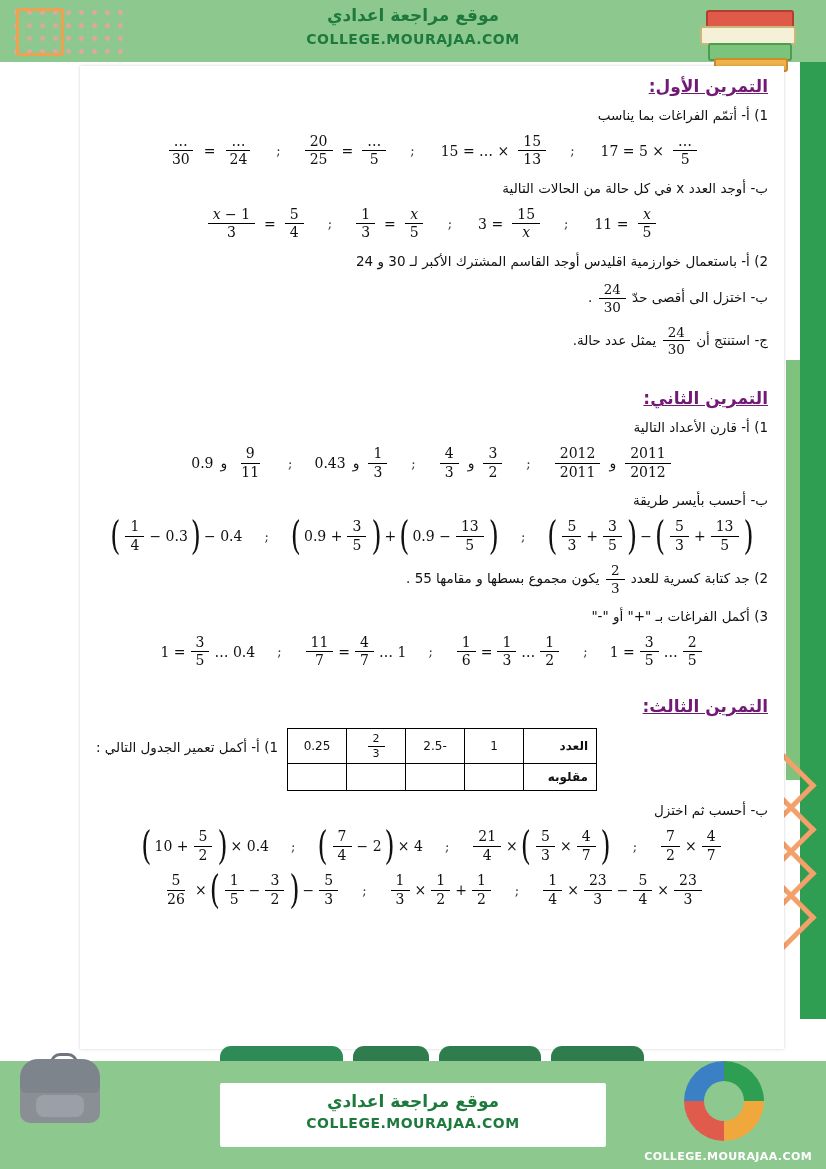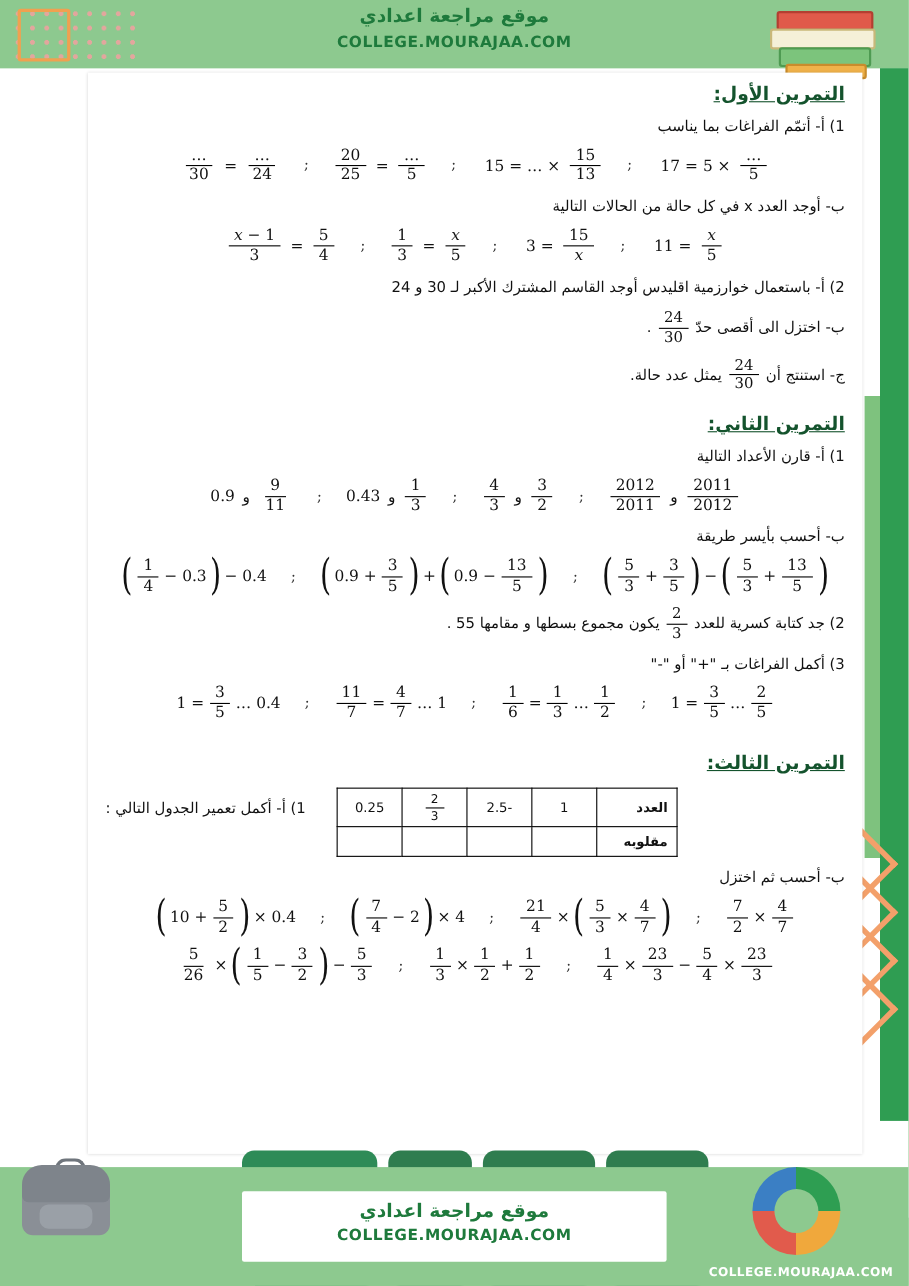--- a/index.html
+++ b/index.html
@@ -80,21 +80,21 @@
   .ca-ring{position:absolute;left:8px;top:8px;width:80px;height:80px;border-radius:50%;
     background:conic-gradient(#2e9e52 0 25%, #f0a83c 25% 50%, #e15b4c 50% 75%, #3b7fc4 75% 100%);}
   .ca-hole{position:absolute;left:28px;top:28px;width:40px;height:40px;border-radius:50%;background:#8dc98f;}
   
   .doc{
     position:absolute;left:96px;right:58px;top:76px;
     direction:rtl;color:#111;
   }
   h2.ex-title{
     margin:0 0 6px 0;text-align:left;direction:rtl;
-    color:#14532d;font-size:17px;font-weight:bold;text-decoration:underline;
+    color:#701a75;font-size:17px;font-weight:bold;text-decoration:underline;
     text-align:right;
   }
   .ex-title-wrap{text-align:right;}
   .q{font-size:13.5px;margin:8px 0 2px 0;text-align:right;line-height:1.7;}
   .mathrow{
     display:flex;flex-direction:row-reverse;justify-content:center;align-items:center;
     gap:18px;margin:6px 0 8px 0;font-family:"DejaVu Serif","Liberation Serif",serif;font-size:14px;
   }
   .sep{color:#333;font-size:13px;padding:0 4px;}
   .frac{display:inline-flex;flex-direction:column;align-items:center;vertical-align:middle;margin:0 2px;}
@@ -261,21 +261,21 @@
 
   <div class="q">
     <span>ج- استنتج أن</span>
     <span class="frac" style="font-family:'DejaVu Serif',serif;">
         <span class="num">24</span>
         <span class="den">30</span>
       </span>
     <span>يمثل عدد حالة.</span>
   </div>
 
-  <div class="ex-title-wrap" style="margin-top:18px;">
+  <div class="ex-title-wrap" style="margin-top:30px;">
     <h2 class="ex-title">التمرين الثاني:</h2>
   </div>
 
   <div class="q">1) أ- قارن الأعداد التالية</div>
 
   <div class="mathrow">
     <span class="grp">
       <span class="frac">
           <span class="num">9</span>
           <span class="den">11</span>
@@ -439,21 +439,21 @@
           <span class="den">5</span>
         </span>
       <span>= 1</span>
     </span>
   </div>
 
   <div class="ex-title-wrap" style="margin-top:26px;">
     <h2 class="ex-title">التمرين الثالث:</h2>
   </div>
 
-  <div style="display:flex;flex-direction:row-reverse;align-items:flex-start;gap:28px;">
+  <div style="display:flex;flex-direction:row-reverse;align-items:flex-start;gap:9px;">
     <div class="q" style="margin-top:14px;">1) أ- أكمل تعمير الجدول التالي :</div>
     <div class="tbl-wrap" style="margin:6px 0 0 0;">
       <table class="t">
         <tbody>
             <tr>
           <td class="hdr">العدد</td>
           <td>1</td>
           <td>-2.5</td>
           <td>
             <span class="frac" style="font-size:11px;">

